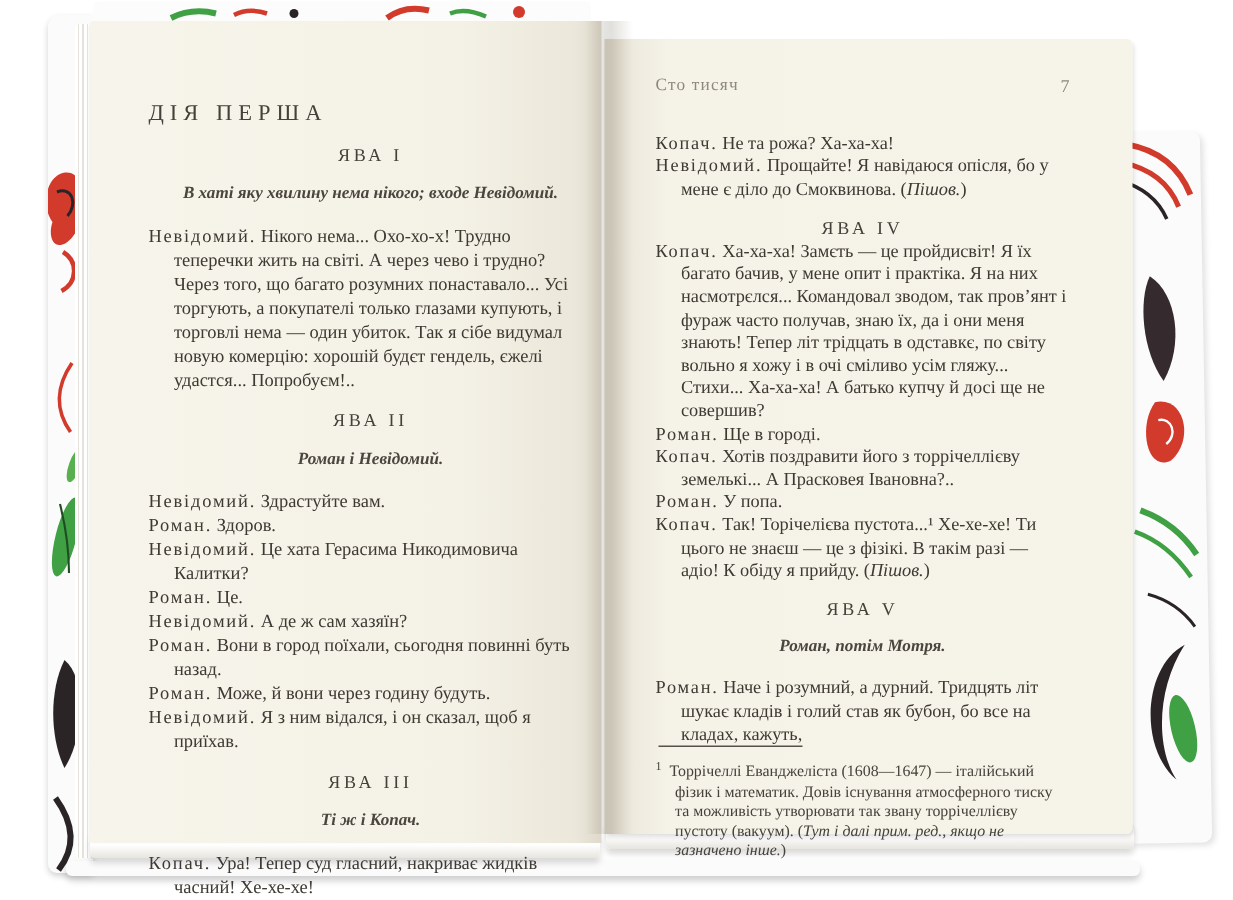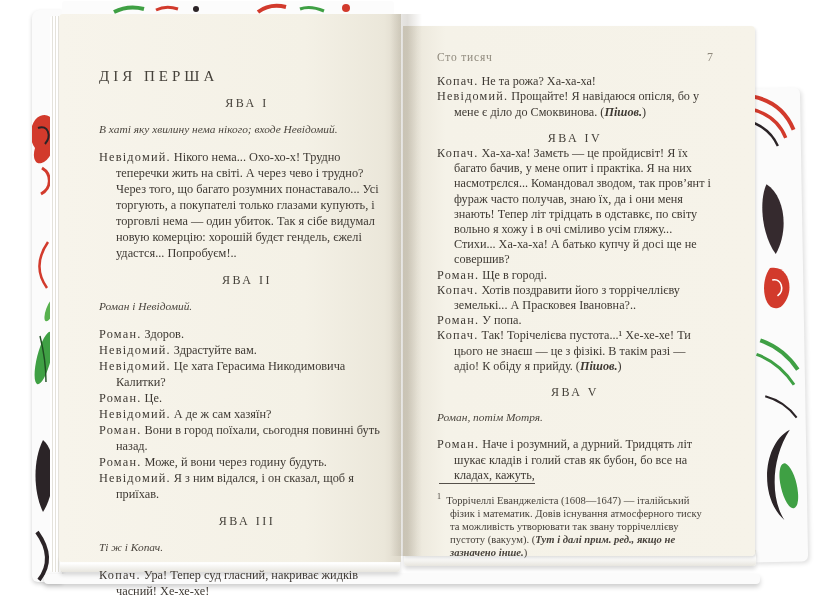--- a/index.html
+++ b/index.html
@@ -35,34 +35,34 @@
               background:linear-gradient(90deg,#ded9cb 0%,#ece8dc 4%,#f5f2e8 12%,#f6f3e9 100%);
               box-shadow:1px 2px 3px rgba(0,0,0,.12);
               font-size:12.2px;line-height:15.2px;}
   .gutter{position:absolute;left:390px;top:14px;width:32px;height:542px;z-index:3;pointer-events:none;
           background:linear-gradient(90deg,rgba(0,0,0,0) 0%,rgba(90,80,60,.16) 42%,rgba(110,100,80,.20) 55%,rgba(0,0,0,0) 100%);}
 
   
   .act-title{margin:0;text-align:left;font-weight:normal;font-size:15px;letter-spacing:4px;color:#45413a;}
   .scene-label{margin:11px 0 0;text-align:center;font-size:12px;letter-spacing:2.5px;color:#45413a;}
   .speech + .scene-label{}
-  .direction{margin:10px 0 0;font-style:italic;font-size:11.4px;color:#4a453e;}
+  .direction{margin:10px 0 0;text-align:center;font-style:italic;font-size:11.4px;color:#4a453e;font-weight:bold;}
   .speech{margin:0;padding-left:17px;text-indent:-17px;}
   .direction + .speech{margin-top:12px;}
-  #right-blocks .speech:first-child{margin-top:6px;}
+  #right-blocks .speech:first-child{margin-top:20px;}
   .speaker{letter-spacing:1.2px;}
   .running-header{display:flex;justify-content:space-between;align-items:flex-start;
                   color:#8f897c;font-size:11.5px;letter-spacing:.8px;}
   .page-number{font-size:12px;letter-spacing:0;}
   .wavy{display:block;margin:3px 0 0;}
   .footnote{margin-top:auto;padding-bottom:2px;}
   .footnote-rule{width:96px;border:0;border-top:1px solid #55504a;margin:0 0 6px 2px;}
   .footnote-text{font-size:10.6px;line-height:13px;margin:0;padding-left:13px;text-indent:-13px;color:#46413b;}
   .footnote-text sup{font-size:8px;}
-  em{font-style:italic;font-weight:bold;}
+  em{font-style:italic;}
 </style>
 </head>
 <body>
 
 <div class="stage">
 
   <div class="cover-left">
     <svg width="30" height="572" viewBox="0 0 30 572">
       <path d="M8 106 C 28 98, 28 142, 12 152 C 3 157, 0 147, 3 138 C -5 127, -1 110, 8 106 Z" fill="#d23a2c"></path>
       <path d="M6 118 C 16 114, 20 126, 13 134" stroke="#2b2427" stroke-width="2" fill="none"></path>
@@ -109,22 +109,22 @@
   <div class="stack-right"></div>
 
   <div class="page page-left">
     <h2 class="act-title">ДІЯ ПЕРША</h2>
     <div id="left-blocks">
         <div class="scene-label">ЯВА I</div>
         <div class="direction">В хаті яку хвилину нема нікого; входе Невідомий.</div>
         <p class="speech"><span class="speaker">Невідомий.</span>&nbsp;<span>Нікого нема... Охо-хо-х! Трудно теперечки жить на світі. А через чево і трудно? Через того, що багато розумних понаставало... Усі торгують, а покупателі только глазами купують, і торговлі нема — один убиток. Так я сібе видумал новую комерцію: хорошій будєт гендель, єжелі удастся... Попробуєм!..</span></p>
         <div class="scene-label">ЯВА II</div>
         <div class="direction">Роман і Невідомий.</div>
+        <p class="speech"><span class="speaker">Невідомий.</span>&nbsp;<span>Здрастуйте вам.</span></p>
         <p class="speech"><span class="speaker">Роман.</span>&nbsp;<span>Здоров.</span></p>
-        <p class="speech"><span class="speaker">Невідомий.</span>&nbsp;<span>Здрастуйте вам.</span></p>
         <p class="speech"><span class="speaker">Невідомий.</span>&nbsp;<span>Це хата Герасима Никодимовича Калитки?</span></p>
         <p class="speech"><span class="speaker">Роман.</span>&nbsp;<span>Це.</span></p>
         <p class="speech"><span class="speaker">Невідомий.</span>&nbsp;<span>А де ж сам хазяїн?</span></p>
         <p class="speech"><span class="speaker">Роман.</span>&nbsp;<span>Вони в город поїхали, сьогодня повинні буть назад.</span></p>
         <p class="speech"><span class="speaker">Роман.</span>&nbsp;<span>Може, й вони через годину будуть.</span></p>
         <p class="speech"><span class="speaker">Невідомий.</span>&nbsp;<span>Я з ним відался, і он сказал, щоб я приїхав.</span></p>
         <div class="scene-label">ЯВА III</div>
         <div class="direction">Ті ж і Копач.</div>
         <p class="speech"><span class="speaker">Копач.</span>&nbsp;<span>Ура! Тепер суд гласний, накриває жидків часний! Хе-хе-хе!</span></p>
       </div>

